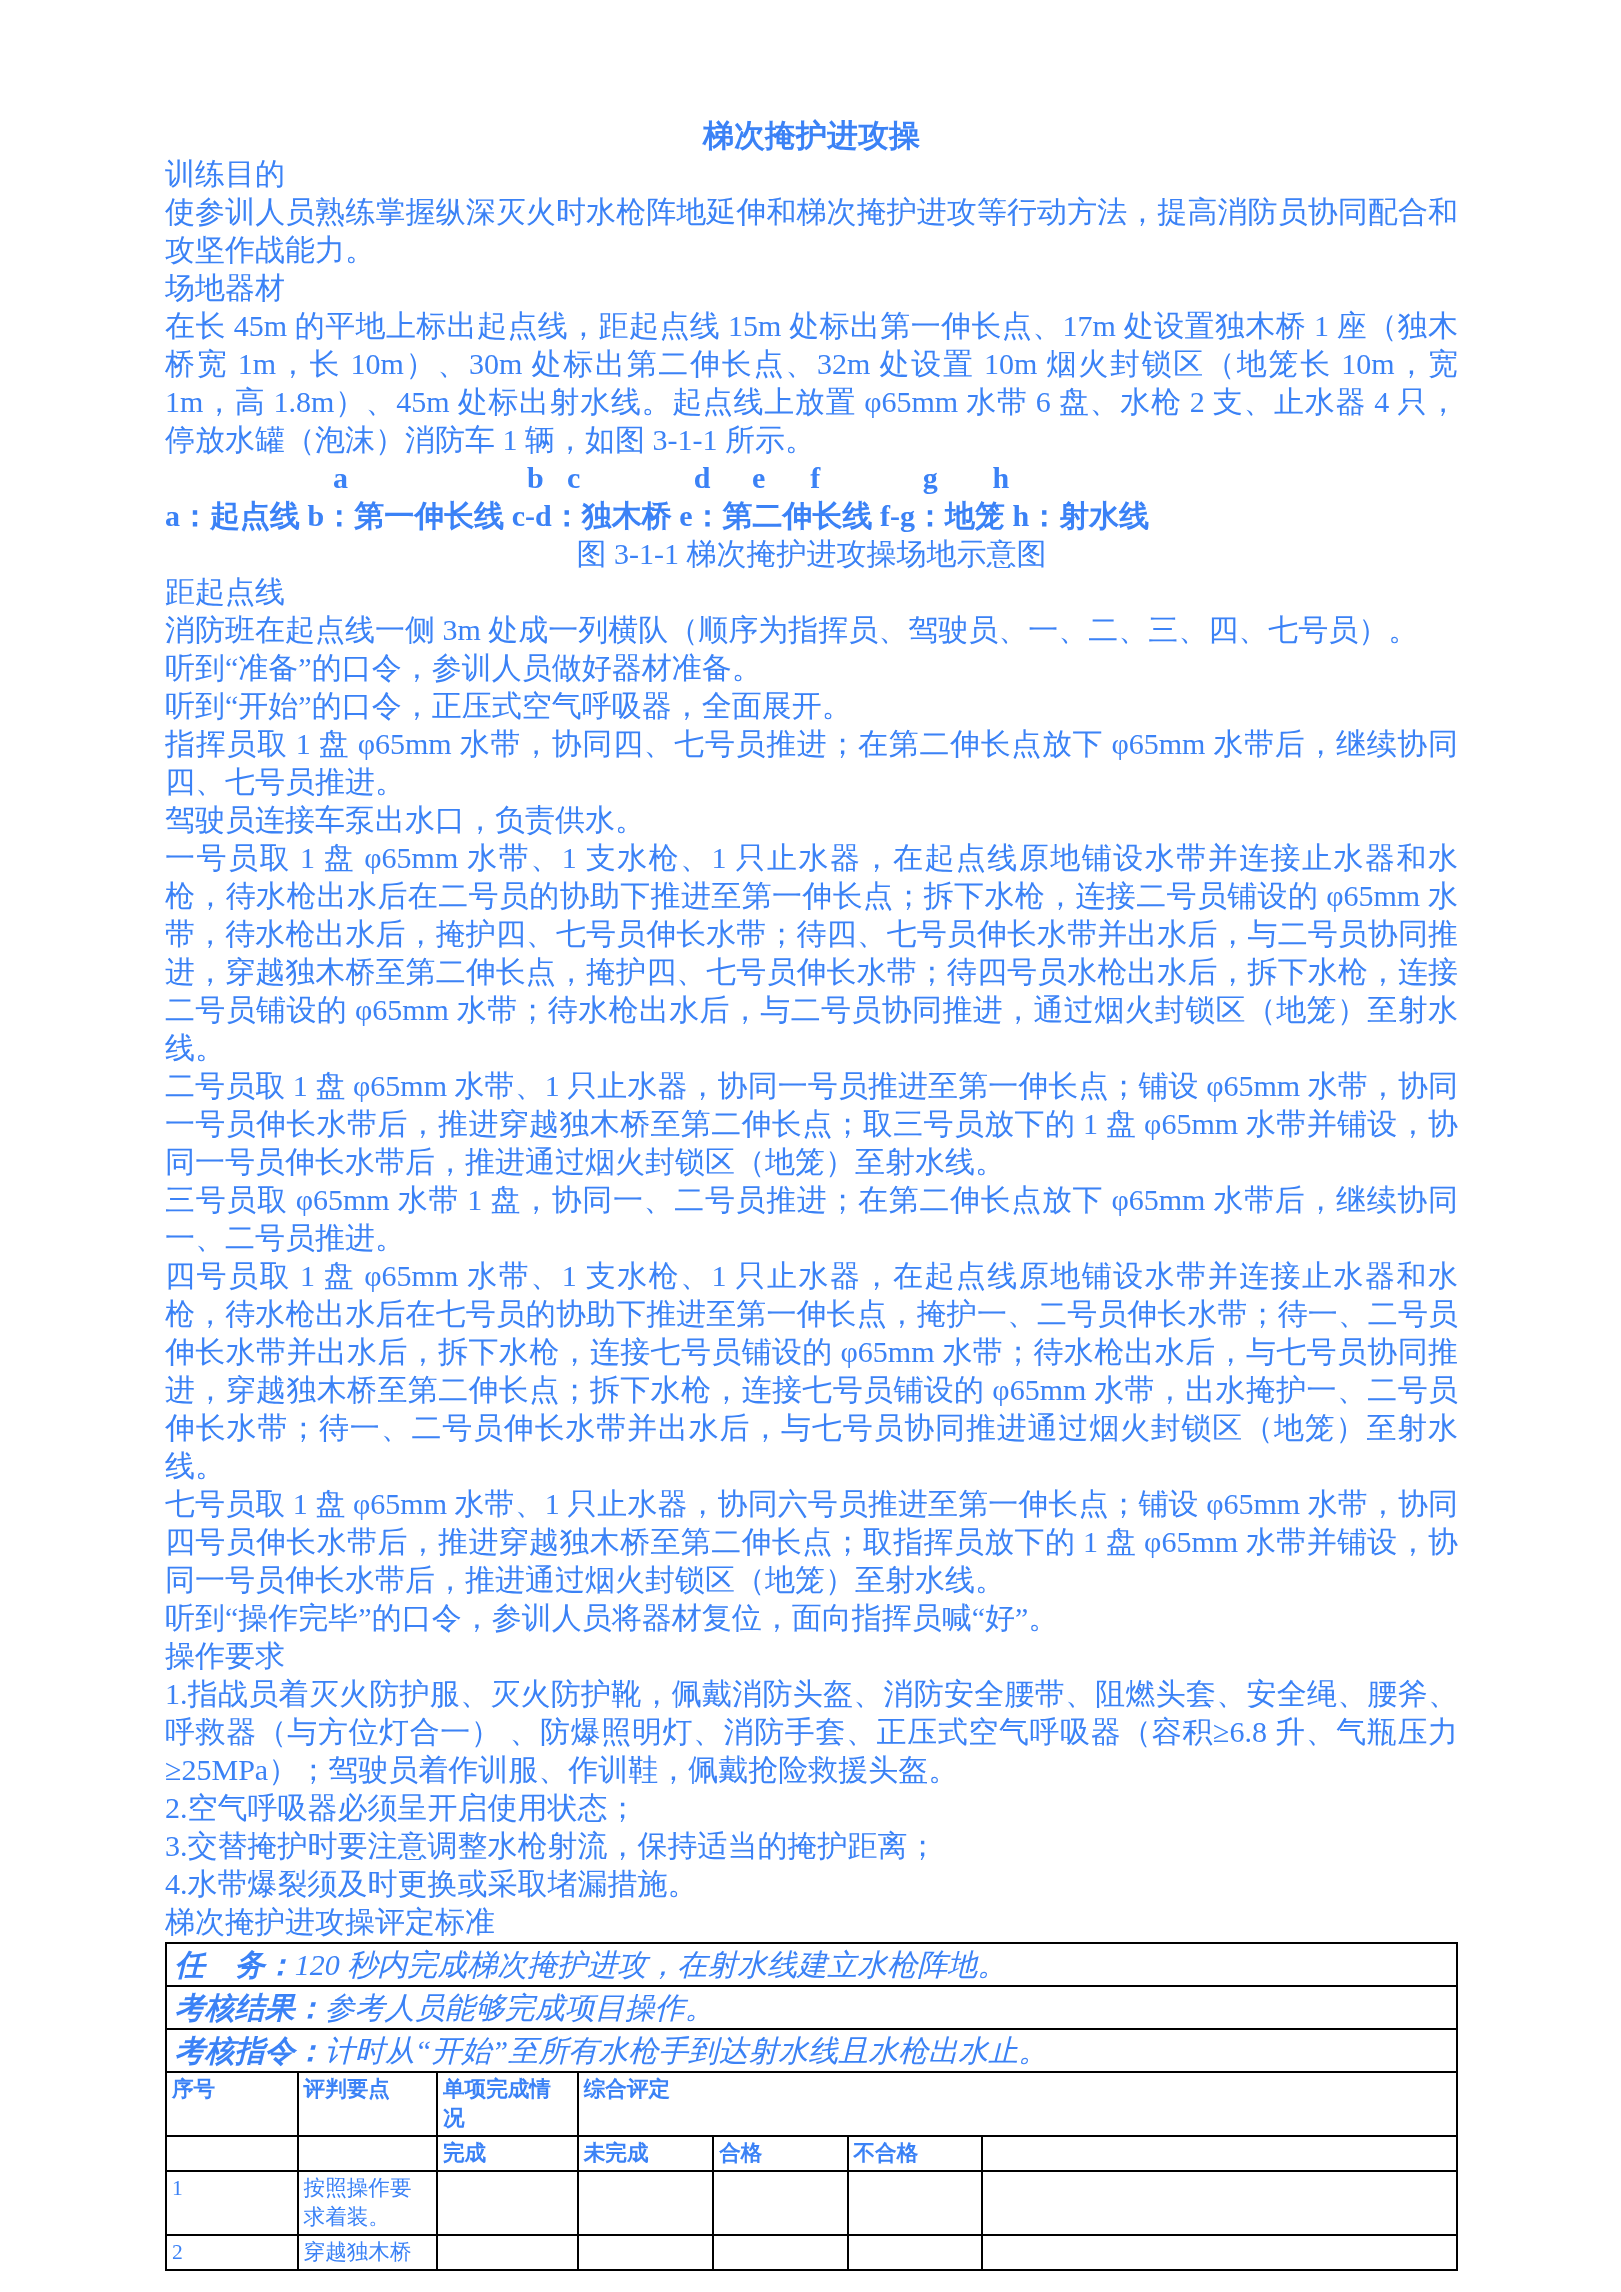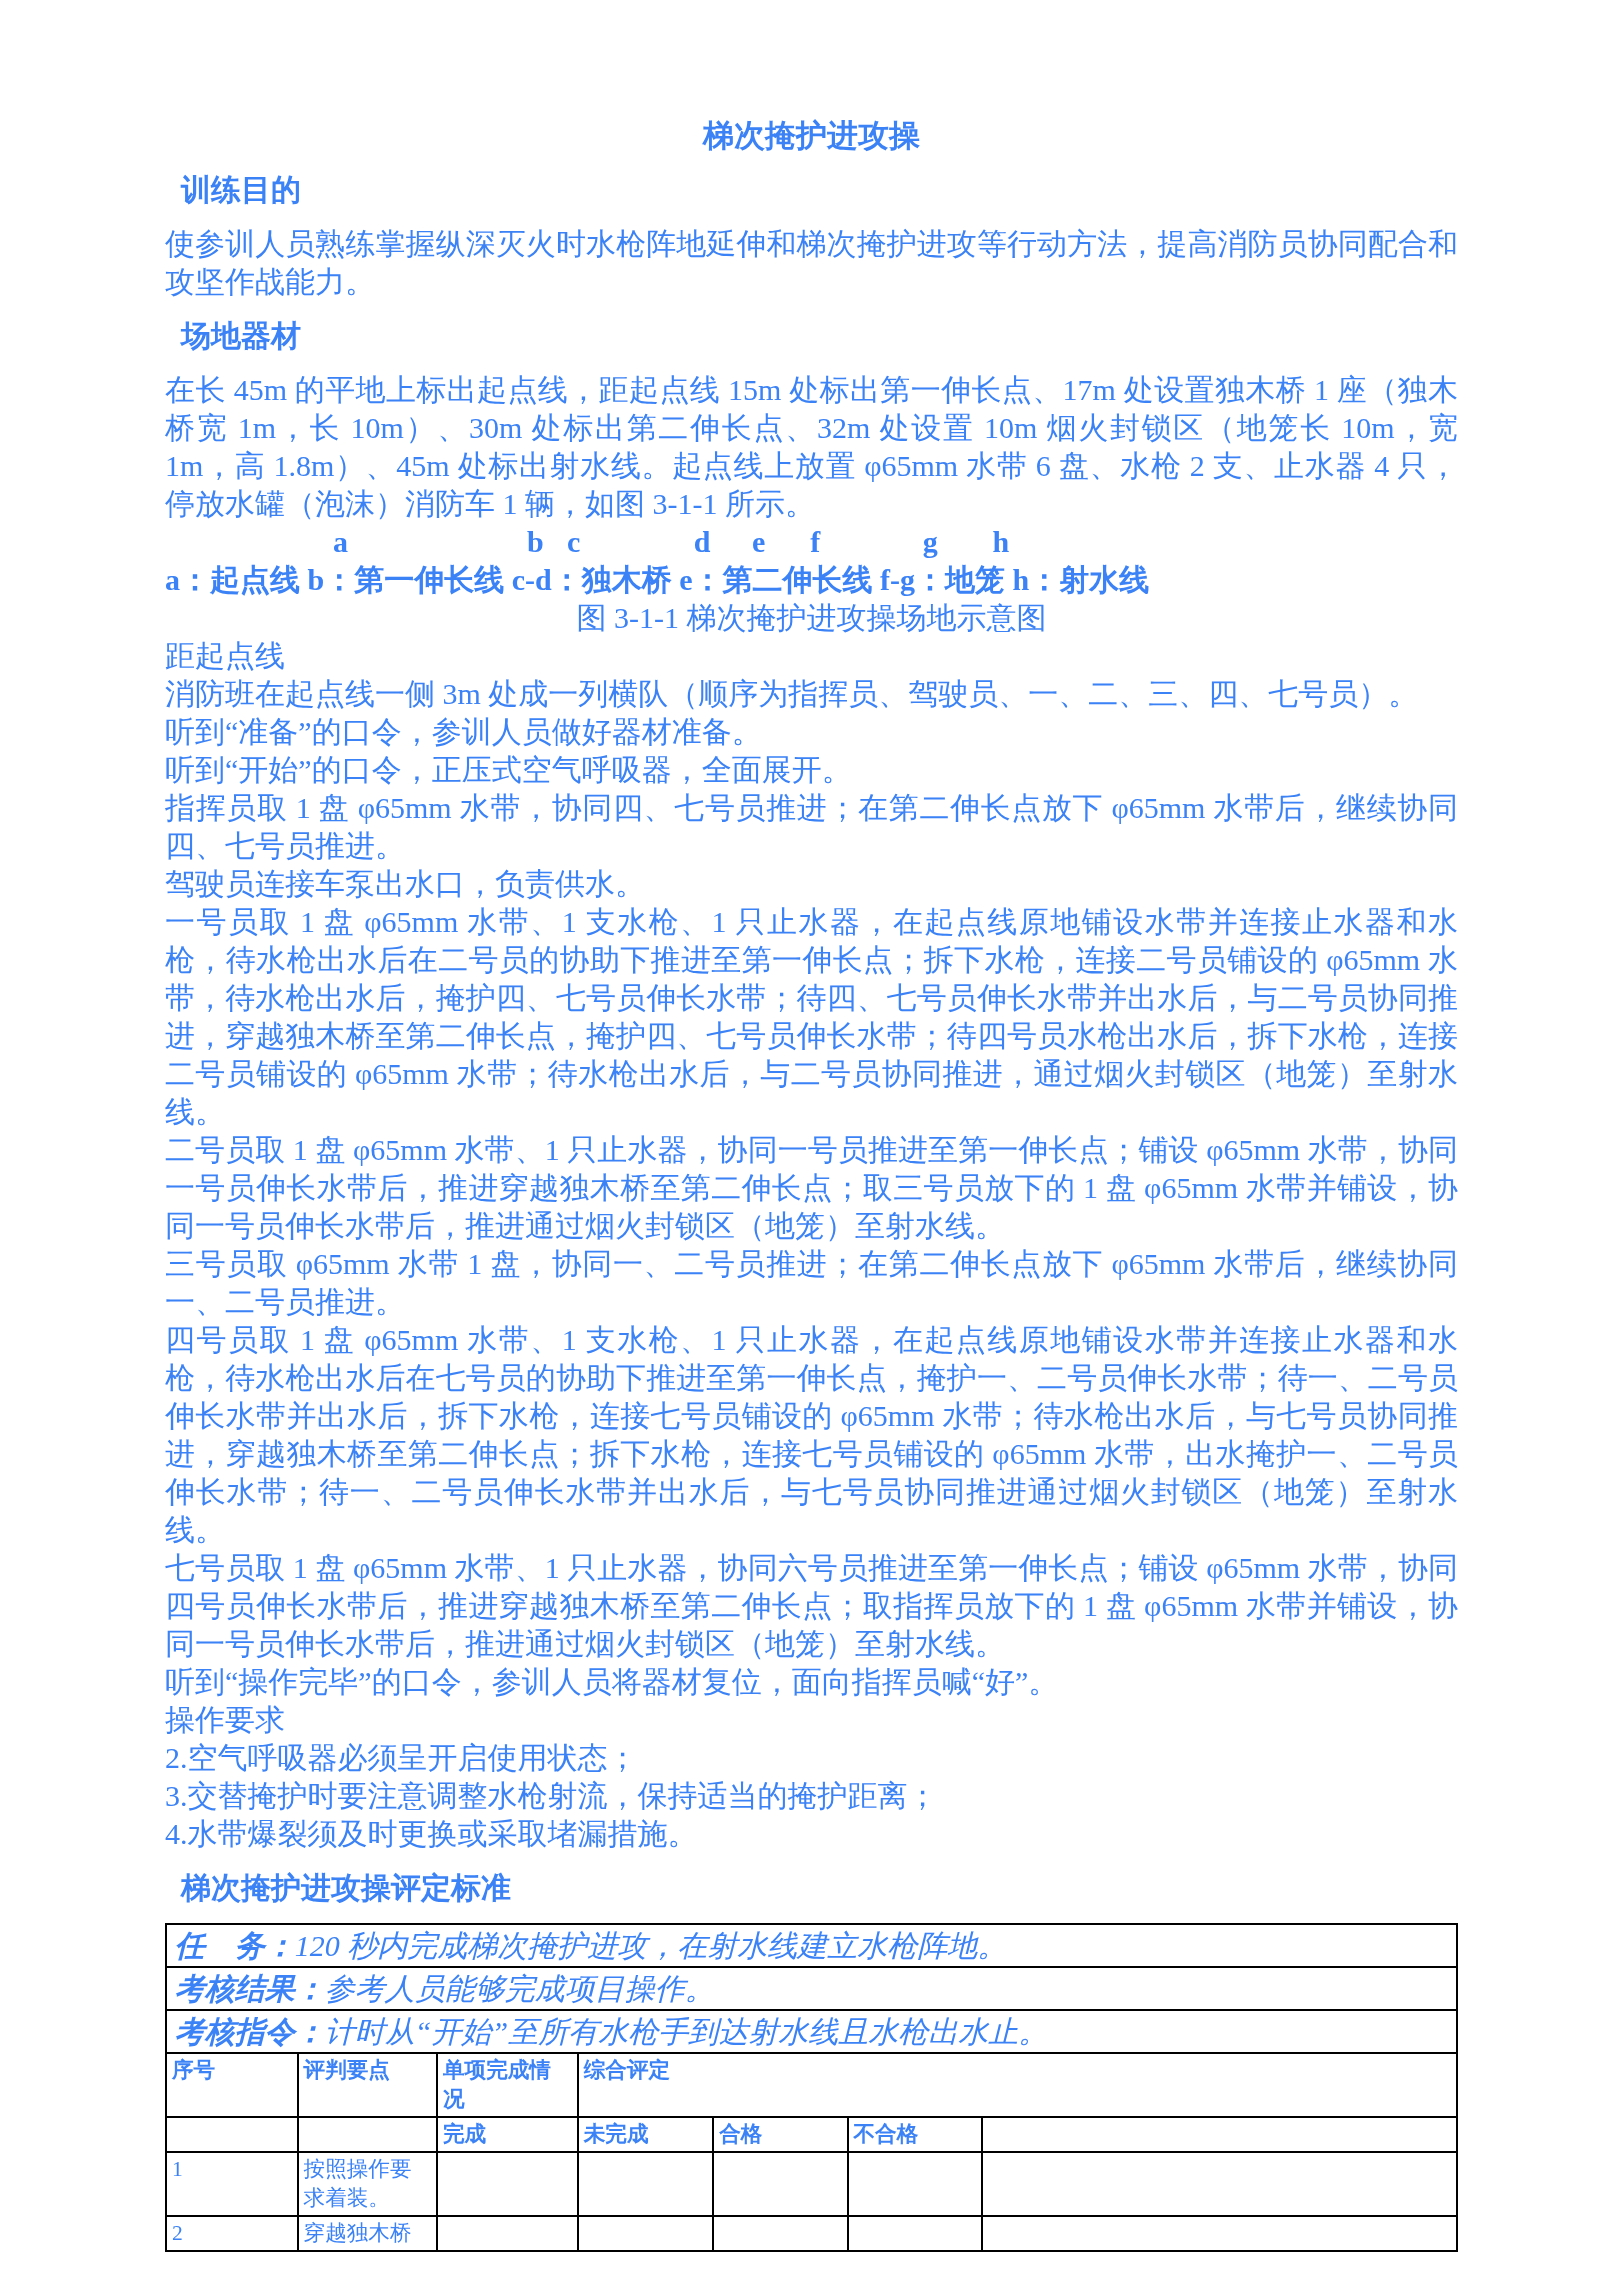--- a/index.html
+++ b/index.html
@@ -18,21 +18,21 @@
     overflow: hidden;
   }
   .doc-title {
     margin: 0;
     text-align: center;
     font-weight: bold;
     font-size: 31px;
     line-height: 39px;
   }
   .para { margin: 0; text-align: justify; }
-  .h-bold { margin: 16px; font-weight: bold; }
+  .h-bold { margin: 0; font-weight: normal; }
   .h-plain { margin: 0; font-weight: normal; }
   .figure-row { position: relative; height: 38px; }
   .figure-row .fl { position: absolute; top: 0; font-weight: bold; }
   .fl-a { left: 13.0%; }  .fl-b { left: 28.0%; }
   .fl-c { left: 31.1%; }  .fl-d { left: 40.9%; }
   .fl-e { left: 45.4%; }  .fl-f { left: 49.9%; }
   .fl-g { left: 58.6%; }  .fl-h { left: 64.0%; }
   .figure-legend { margin: 0; text-align: left; font-weight: bold; }
   .figure-caption { margin: 0; text-align: center; }
   .eval-table {
@@ -84,20 +84,21 @@
   <p class="para">指挥员取 1 盘 φ65mm 水带，协同四、七号员推进；在第二伸长点放下 φ65mm 水带后，继续协同四、七号员推进。</p>
   <p class="para">驾驶员连接车泵出水口，负责供水。</p>
   <p class="para">一号员取 1 盘 φ65mm 水带、1 支水枪、1 只止水器，在起点线原地铺设水带并连接止水器和水枪，待水枪出水后在二号员的协助下推进至第一伸长点；拆下水枪，连接二号员铺设的 φ65mm 水带，待水枪出水后，掩护四、七号员伸长水带；待四、七号员伸长水带并出水后，与二号员协同推进，穿越独木桥至第二伸长点，掩护四、七号员伸长水带；待四号员水枪出水后，拆下水枪，连接二号员铺设的 φ65mm 水带；待水枪出水后，与二号员协同推进，通过烟火封锁区（地笼）至射水线。</p>
   <p class="para">二号员取 1 盘 φ65mm 水带、1 只止水器，协同一号员推进至第一伸长点；铺设 φ65mm 水带，协同一号员伸长水带后，推进穿越独木桥至第二伸长点；取三号员放下的 1 盘 φ65mm 水带并铺设，协同一号员伸长水带后，推进通过烟火封锁区（地笼）至射水线。</p>
   <p class="para">三号员取 φ65mm 水带 1 盘，协同一、二号员推进；在第二伸长点放下 φ65mm 水带后，继续协同一、二号员推进。</p>
   <p class="para">四号员取 1 盘 φ65mm 水带、1 支水枪、1 只止水器，在起点线原地铺设水带并连接止水器和水枪，待水枪出水后在七号员的协助下推进至第一伸长点，掩护一、二号员伸长水带；待一、二号员伸长水带并出水后，拆下水枪，连接七号员铺设的 φ65mm 水带；待水枪出水后，与七号员协同推进，穿越独木桥至第二伸长点；拆下水枪，连接七号员铺设的 φ65mm 水带，出水掩护一、二号员伸长水带；待一、二号员伸长水带并出水后，与七号员协同推进通过烟火封锁区（地笼）至射水线。</p>
   <p class="para">七号员取 1 盘 φ65mm 水带、1 只止水器，协同六号员推进至第一伸长点；铺设 φ65mm 水带，协同四号员伸长水带后，推进穿越独木桥至第二伸长点；取指挥员放下的 1 盘 φ65mm 水带并铺设，协同一号员伸长水带后，推进通过烟火封锁区（地笼）至射水线。</p>
   <p class="para">听到“操作完毕”的口令，参训人员将器材复位，面向指挥员喊“好”。</p>
 
   <div class="h-plain">操作要求</div>
+  <p class="para">1.指战员着灭火防护服、灭火防护靴，佩戴消防头盔、消防安全腰带、阻燃头套、安全绳、腰斧、呼救器（与方位灯合一） 、防爆照明灯、消防手套、正压式空气呼吸器（容积≥6.8 升、气瓶压力≥25MPa）；驾驶员着作训服、作训鞋，佩戴抢险救援头盔。</p>
   <p class="para">2.空气呼吸器必须呈开启使用状态；</p>
   <p class="para">3.交替掩护时要注意调整水枪射流，保持适当的掩护距离；</p>
   <p class="para">4.水带爆裂须及时更换或采取堵漏措施。</p>
 
   <div class="h-bold">梯次掩护进攻操评定标准</div>
 
   <table class="eval-table">
     <colgroup>
       <col style="width:10.2%">
       <col style="width:10.8%">

